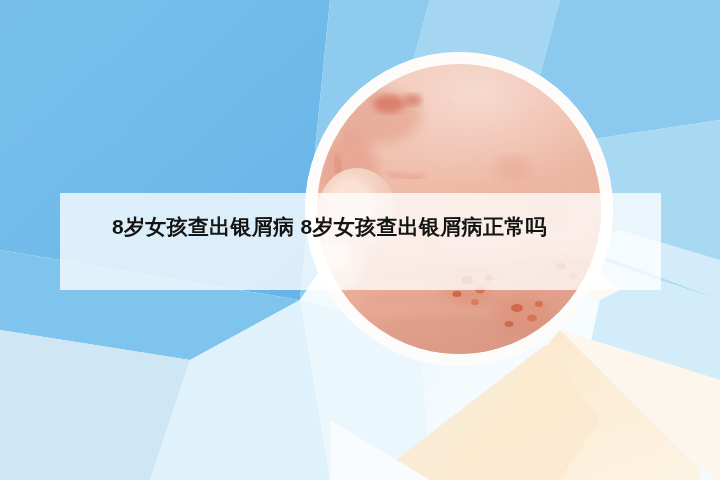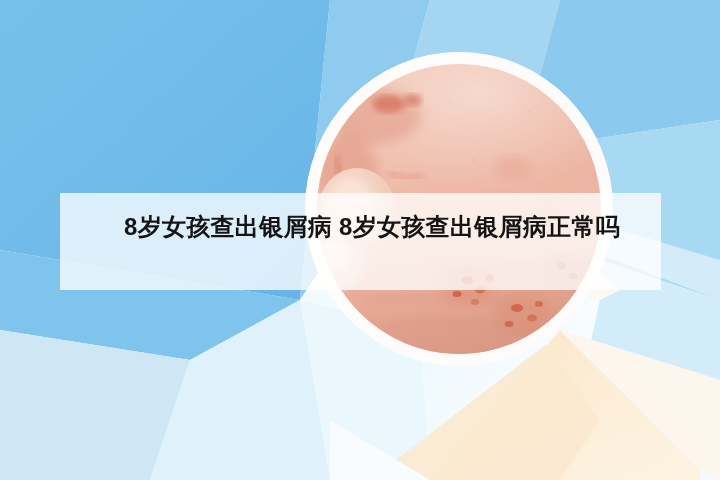--- a/index.html
+++ b/index.html
@@ -34,25 +34,24 @@
   .skin{
     position:absolute;inset:0;
   }
   
   .text-panel{
     position:absolute;left:60px;top:193px;width:601px;height:97px;
     background:rgba(255,255,255,0.76);
   }
   .headline{
     position:absolute;left:112px;top:210px;width:520px;
-    font-size:24px;line-height:34px;font-weight:bold;
+    font-size:21px;line-height:34px;font-weight:bold;
     color:#141414;letter-spacing:0.3px;
     font-family:"Liberation Sans","DejaVu Sans",sans-serif;
     white-space:pre-wrap;
-    text-align:center;
   }
 </style>
 </head>
 <body>
 
 <div class="canvas">
 
   <svg class="poly" viewBox="0 0 720 480" preserveAspectRatio="none">
     <defs>
       <linearGradient id="gBlue1" x1="0" y1="0" x2="1" y2="1">

